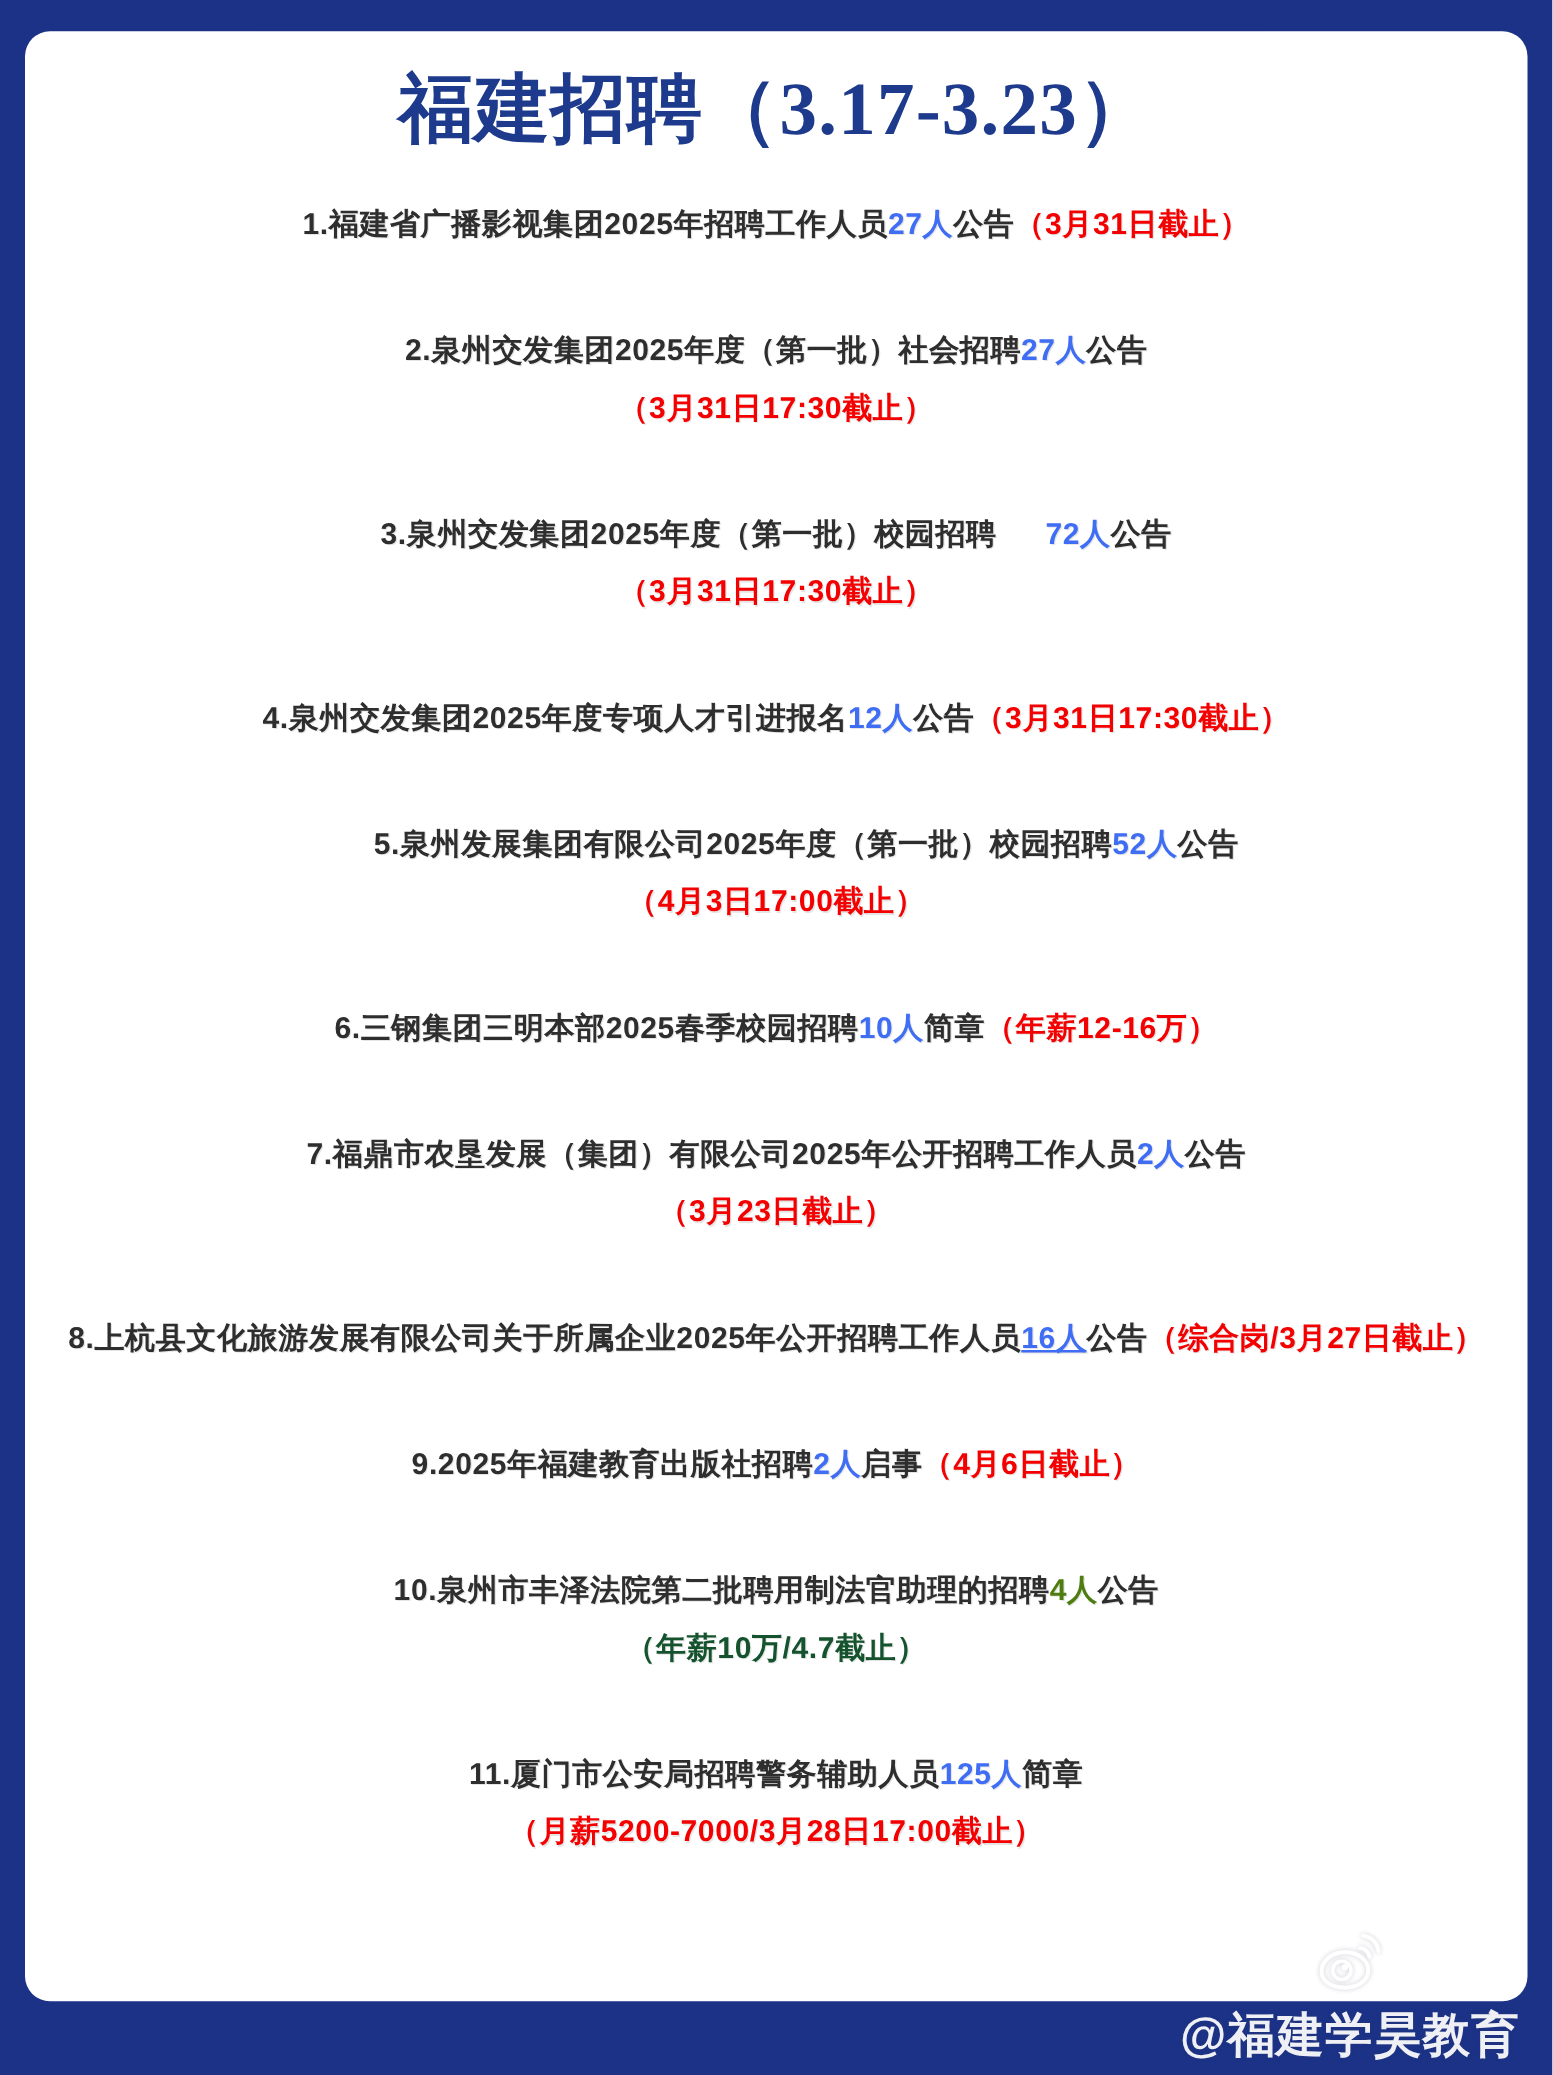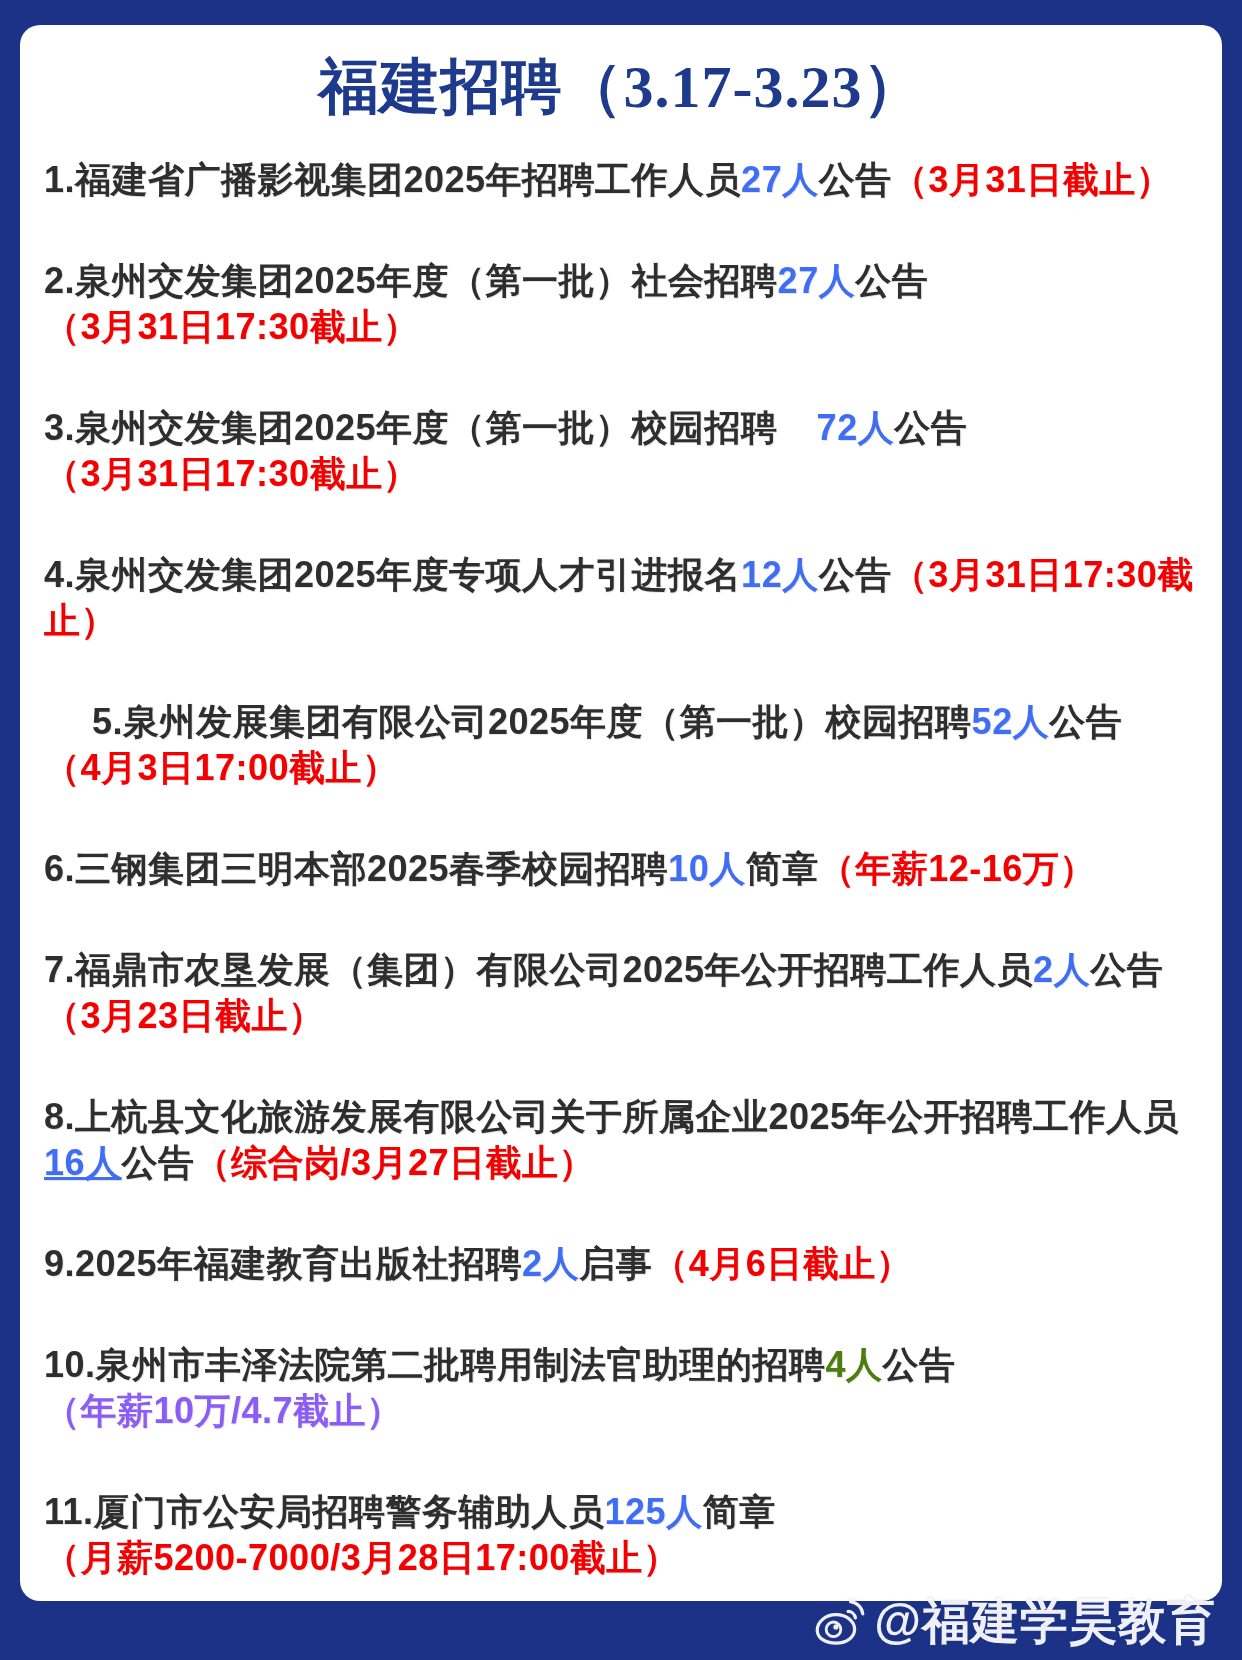--- a/index.html
+++ b/index.html
@@ -36,42 +36,44 @@
     font-size: 60px;
     line-height: 1.2;
     text-align: center;
     color: var(--title-color);
     letter-spacing: 1px;
     margin-bottom: 34px;
     white-space: nowrap;
   }
   .list {
     font-weight: 700;
-    font-size: 36px;
+    font-size: 24px;
     line-height: 46px;
     letter-spacing: 0.5px;
+    text-align: center;
   }
   .item {
     margin-bottom: 55px;
     text-shadow: 1px 1px 0 rgba(0,0,0,0.10);
   }
   .item:last-child { margin-bottom: 0; }
   .watermark {
     position: absolute;
     right: 26px;
     bottom: 6px;
     display: flex;
     align-items: center;
     gap: 8px;
     color: rgba(255,255,255,0.93);
     font-weight: 700;
-    font-size: 48px;
+    font-size: 38px;
     letter-spacing: 1px;
     text-shadow: 0 0 3px rgba(60,60,90,0.25);
     z-index: 5;
+    flex-direction: column;
   }
   .watermark svg {
     width: 52px;
     height: 52px;
     opacity: 0.93;
     filter: drop-shadow(0 0 2px rgba(60,60,90,0.25));
   }
 </style>
 </head>
 <body>
@@ -82,21 +84,21 @@
     <div class="list">
         <div class="item"><span style="color: rgb(46, 46, 46);">1.福建省广播影视集团2025年招聘工作人员</span><span style="color: rgb(63, 110, 244);">27人</span><span style="color: rgb(46, 46, 46);">公告</span><span style="color: rgb(244, 0, 0);">（3月31日截止）</span></div>
         <div class="item"><span style="color: rgb(46, 46, 46);">2.泉州交发集团2025年度（第一批）社会招聘</span><span style="color: rgb(63, 110, 244);">27人</span><span style="color: rgb(46, 46, 46);">公告</span><br><span style="color: rgb(244, 0, 0);">（3月31日17:30截止）</span></div>
         <div class="item"><span style="color: rgb(46, 46, 46);">3.泉州交发集团2025年度（第一批）校园招聘</span><span style="color: rgb(63, 110, 244); margin-left: 39px;">72人</span><span style="color: rgb(46, 46, 46);">公告</span><br><span style="color: rgb(244, 0, 0);">（3月31日17:30截止）</span></div>
         <div class="item"><span style="color: rgb(46, 46, 46);">4.泉州交发集团2025年度专项人才引进报名</span><span style="color: rgb(63, 110, 244);">12人</span><span style="color: rgb(46, 46, 46);">公告</span><span style="color: rgb(244, 0, 0);">（3月31日17:30截止）</span></div>
         <div class="item"><span style="color: rgb(46, 46, 46); margin-left: 48px;">5.泉州发展集团有限公司2025年度（第一批）校园招聘</span><span style="color: rgb(63, 110, 244);">52人</span><span style="color: rgb(46, 46, 46);">公告</span><br><span style="color: rgb(244, 0, 0); margin-top: 40px;">（4月3日17:00截止）</span></div>
         <div class="item"><span style="color: rgb(46, 46, 46);">6.三钢集团三明本部2025春季校园招聘</span><span style="color: rgb(63, 110, 244);">10人</span><span style="color: rgb(46, 46, 46);">简章</span><span style="color: rgb(244, 0, 0);">（年薪12-16万）</span></div>
         <div class="item"><span style="color: rgb(46, 46, 46);">7.福鼎市农垦发展（集团）有限公司2025年公开招聘工作人员</span><span style="color: rgb(63, 110, 244);">2人</span><span style="color: rgb(46, 46, 46);">公告</span><br><span style="color: rgb(244, 0, 0);">（3月23日截止）</span></div>
         <div class="item"><span style="color: rgb(46, 46, 46);">8.上杭县文化旅游发展有限公司关于所属企业2025年公开招聘工作人员</span><span style="color: rgb(63, 110, 244); text-decoration: underline;">16人</span><span style="color: rgb(46, 46, 46);">公告</span><span style="color: rgb(244, 0, 0);">（综合岗/3月27日截止）</span></div>
         <div class="item"><span style="color: rgb(46, 46, 46);">9.2025年福建教育出版社招聘</span><span style="color: rgb(63, 110, 244);">2人</span><span style="color: rgb(46, 46, 46);">启事</span><span style="color: rgb(244, 0, 0);">（4月6日截止）</span></div>
-        <div class="item"><span style="color: rgb(46, 46, 46);">10.泉州市丰泽法院第二批聘用制法官助理的招聘</span><span style="color: #4d7c0f;">4人</span><span style="color: rgb(46, 46, 46);">公告</span><br><span style="color: #8b5cf6;">（年薪10万/4.7截止）</span></div>
+        <div class="item"><span style="color: rgb(46, 46, 46);">10.泉州市丰泽法院第二批聘用制法官助理的招聘</span><span style="color: #4d7c0f;">4人</span><span style="color: rgb(46, 46, 46);">公告</span><br><span style="color: #14532d;">（年薪10万/4.7截止）</span></div>
         <div class="item"><span style="color: rgb(46, 46, 46);">11.厦门市公安局招聘警务辅助人员</span><span style="color: rgb(63, 110, 244);">125人</span><span style="color: rgb(46, 46, 46);">简章</span><br><span style="color: rgb(244, 0, 0);">（月薪5200-7000/3月28日17:00截止）</span></div>
       </div>
   </div>
 
   <div class="watermark">
     <svg viewBox="0 0 64 64" fill="none" xmlns="http://www.w3.org/2000/svg">
       <path d="M27 23 C13 23 4 33 4 42 C4 51 13 58 27 58 C41 58 50 50 50 41 C50 32 41 23 27 23 Z" stroke="#ffffff" stroke-width="4" fill="none"></path>
       <circle cx="24" cy="41" r="9" stroke="#ffffff" stroke-width="3.5" fill="none"></circle>
       <circle cx="27" cy="38" r="3.2" fill="#ffffff"></circle>
       <path d="M42 19 C46 19 50 22 51 27" stroke="#ffffff" stroke-width="4" stroke-linecap="round" fill="none"></path>

